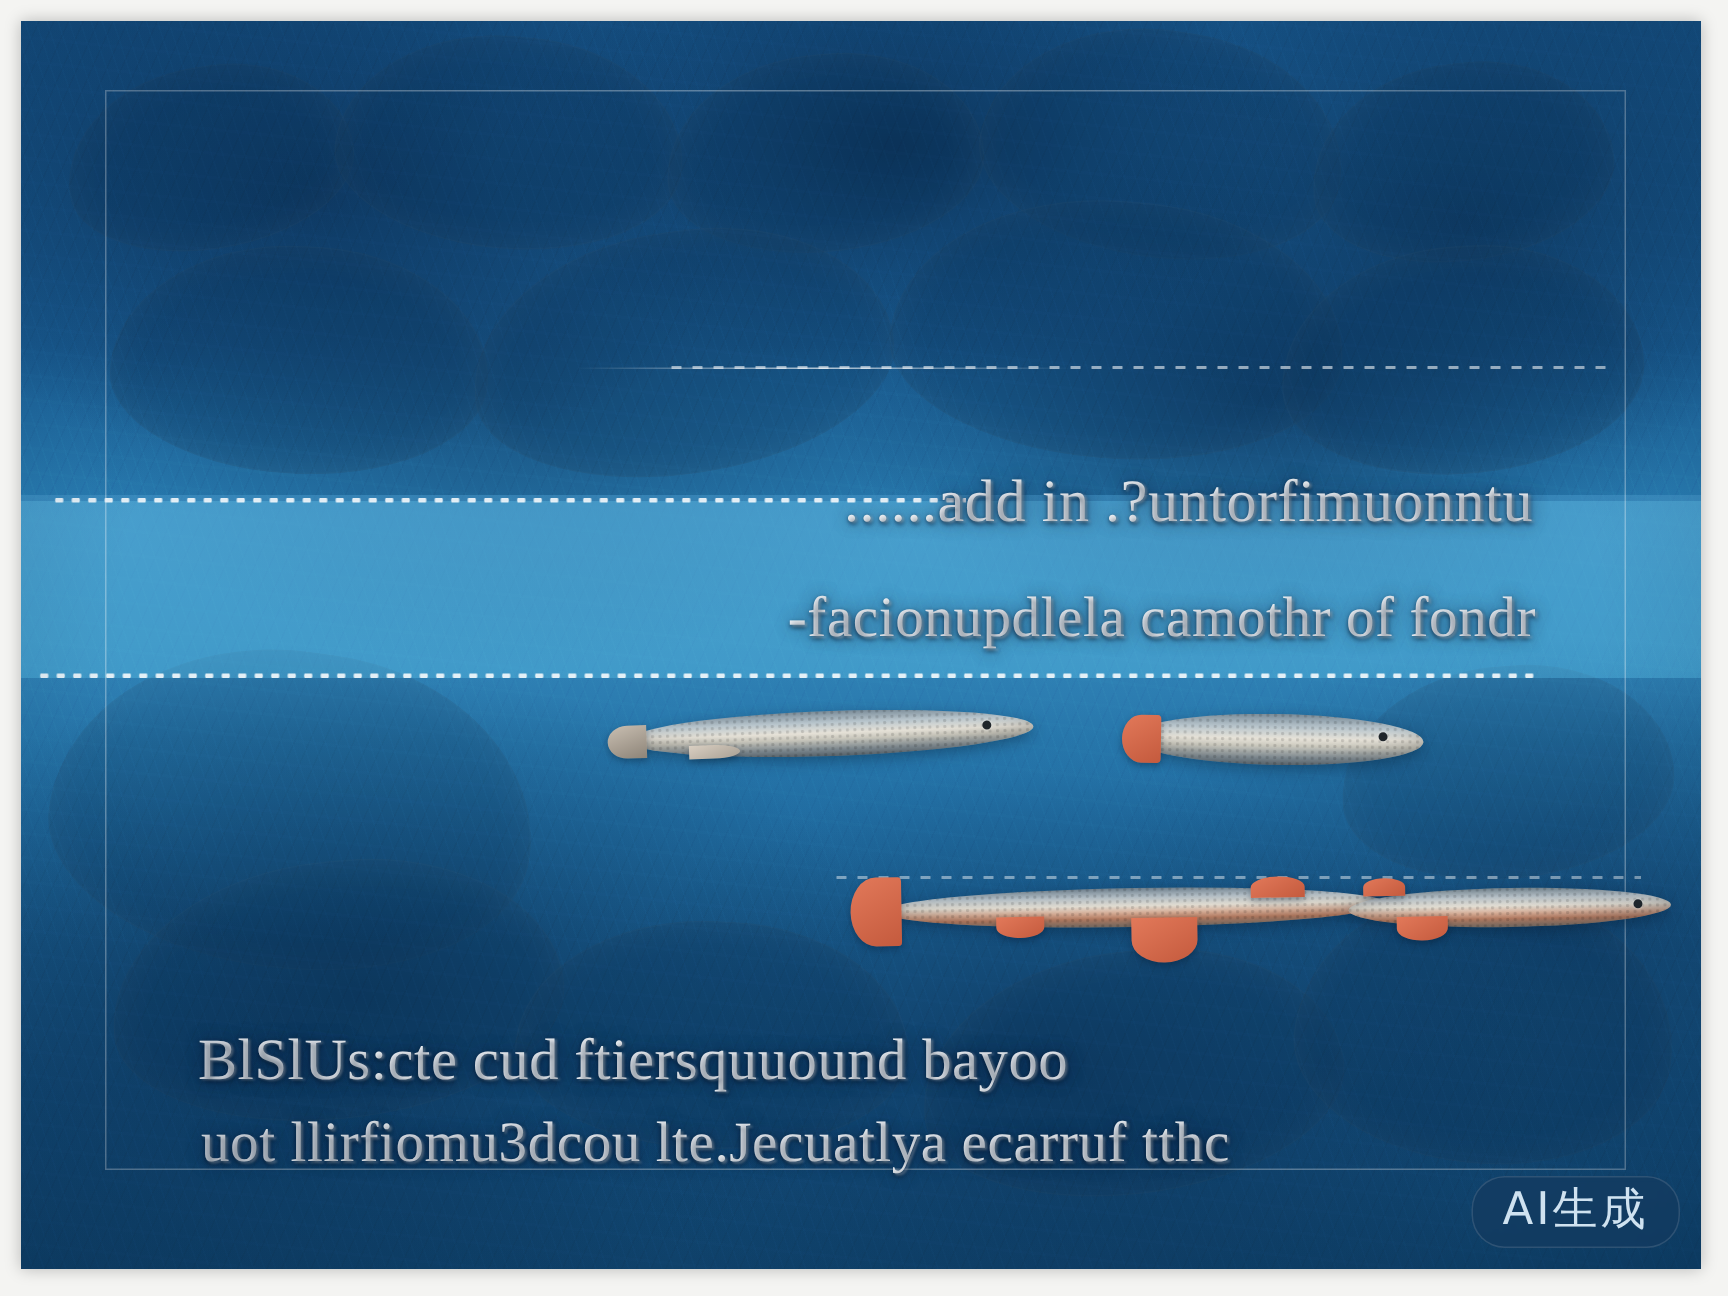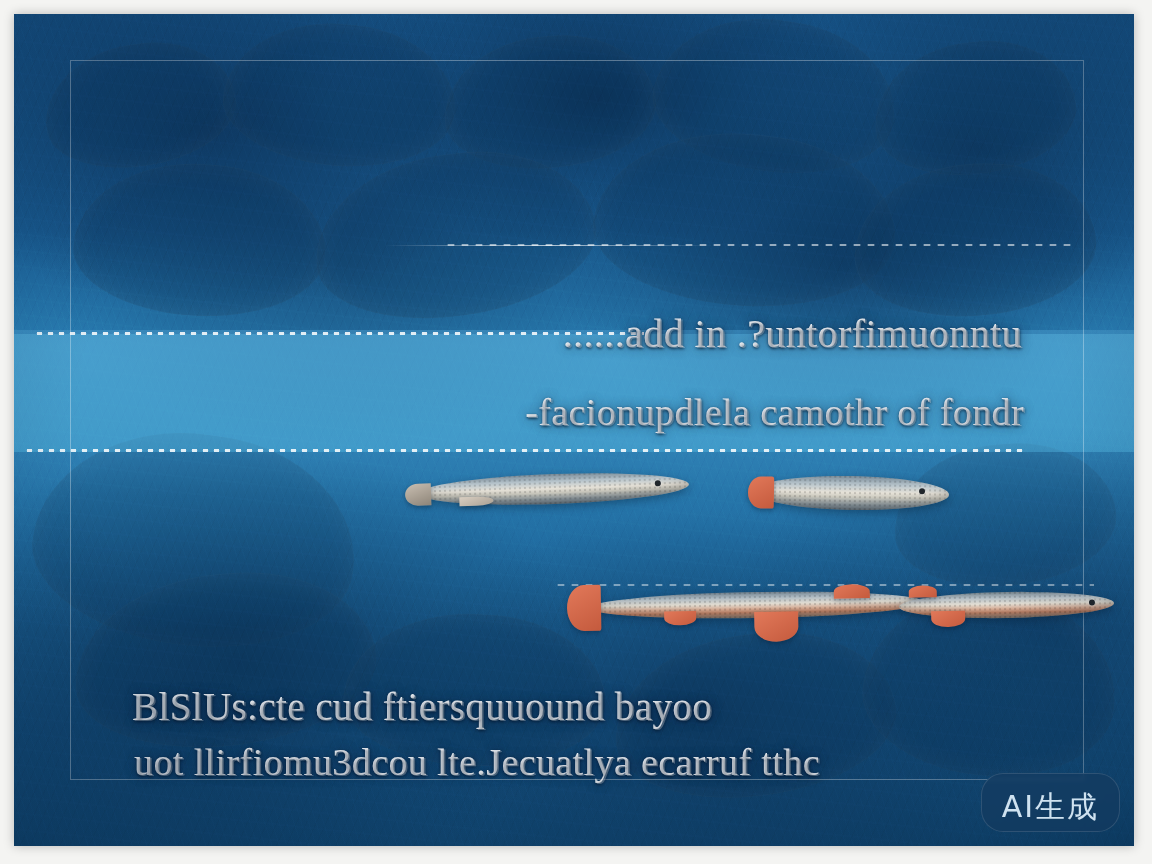--- a/index.html
+++ b/index.html
@@ -129,21 +129,21 @@
   }
   .finA{
     position:absolute;background:linear-gradient(150deg,#e2795a,#c45a3d);
     box-shadow:0 2px 5px rgba(0,20,40,.35);
   }
 
   
   #ai-badge{
     position:absolute;right:14px;bottom:14px;
     display:flex;align-items:center;justify-content:center;
-    padding:18px 20px 9px;border-radius:22px;
+    padding:7px 20px 9px;border-radius:22px;
     background:rgba(20,58,96,.72);
     color:#cfe2f0;font-size:30px;line-height:1;
     font-family:"DejaVu Sans",sans-serif;
     letter-spacing:2px;
     border:1px solid rgba(255,255,255,.12);
     backdrop-filter:blur(2px);
   }
 
   .vignette{
     position:absolute;inset:0;pointer-events:none;

